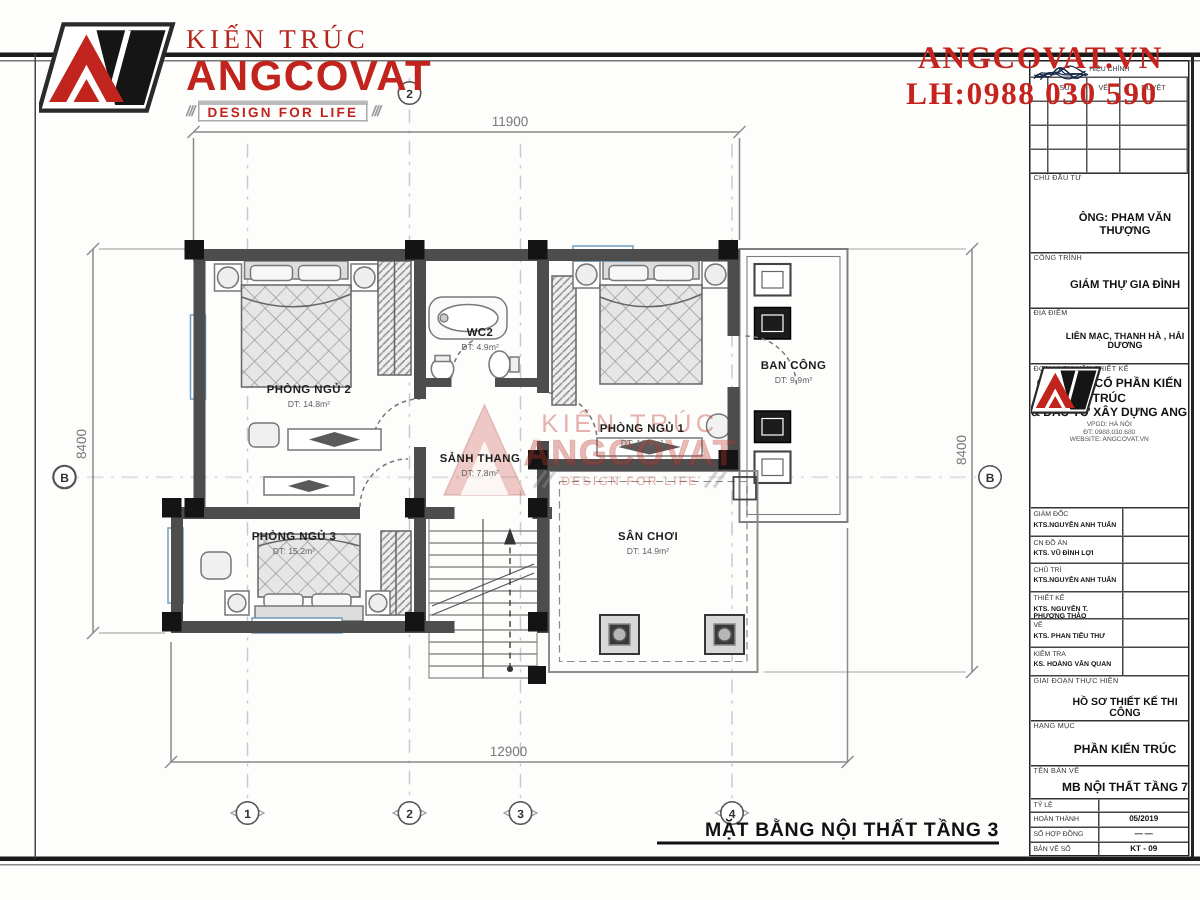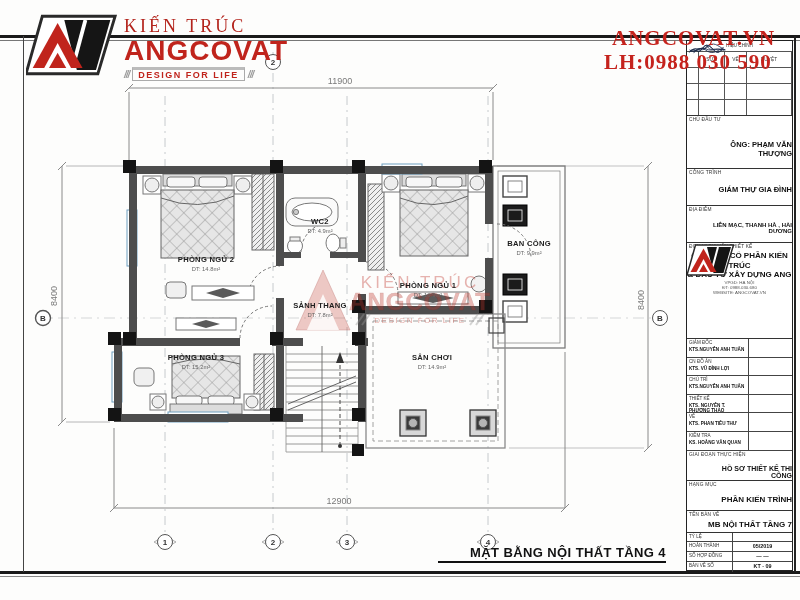--- a/index.html
+++ b/index.html
@@ -26,21 +26,21 @@
 
   
   .contact{z-index:7;color:#c5231d;font-family:"Liberation Serif","DejaVu Serif",serif;
            font-weight:bold;font-size:21px;letter-spacing:1px;white-space:nowrap;text-align:center;}
 
   
   .tb{left:686px;top:40px;width:107px;height:531px;border:1.4px solid #222;box-sizing:border-box;
       background:rgba(255,255,255,.85);z-index:4;font-size:6px;}
   .tb-sec{position:relative;border-bottom:1px solid #333;box-sizing:border-box;overflow:hidden;}
   .tb-lab{position:absolute;left:2px;top:1px;font-size:4.8px;color:#333;letter-spacing:.2px;}
-  .tb-val{position:absolute;left:0;right:0;text-align:right;font-weight:bold;color:#111;margin-left:21px;}
+  .tb-val{position:absolute;left:0;right:0;text-align:center;font-weight:bold;color:#111;margin-left:21px;}
   .rev-grid{display:grid;grid-template-columns:12px 26px 22px 1fr;}
   .rev-grid>div{border-right:1px solid #555;border-bottom:1px solid #555;height:15px;
                 font-size:4.8px;text-align:center;line-height:15px;color:#333;}
   .rev-title{font-size:4.6px;text-align:center;border-bottom:1px solid #555;height:10px;line-height:10px;color:#333;}
   .sigrow{display:flex;border-bottom:1px solid #444;height:18.6px;box-sizing:border-box;}
   .sigrole{width:62px;border-right:1px solid #444;padding:1px 2px;box-sizing:border-box;}
   .sigrole .r{font-size:4.6px;color:#333;}
   .sigrole .n{font-size:4.6px;color:#111;font-weight:bold;margin-top:2px;}
   .sigbox{flex:1;display:flex;align-items:center;justify-content:center;}
   .meta-row{display:flex;border-bottom:1px solid #444;height:9.75px;box-sizing:border-box;}
@@ -513,21 +513,21 @@
       </div>
     </div>
 
     <div class="tb-sec" style="height:30px">
       <div class="tb-lab">GIAI ĐOẠN THỰC HIỆN</div>
       <div class="tb-val" style="top:14px;font-size:7px">HỒ SƠ THIẾT KẾ THI CÔNG</div>
     </div>
 
     <div class="tb-sec" style="height:30px">
       <div class="tb-lab">HẠNG MỤC</div>
-      <div class="tb-val" style="top:14px;font-size:8px">PHẦN KIẾN TRÌNH</div>
+      <div class="tb-val" style="top:14px;font-size:8px">PHẦN KIẾN TRÚC</div>
     </div>
 
     <div class="tb-sec" style="height:22px">
       <div class="tb-lab">TÊN BẢN VẼ</div>
       <div class="tb-val" style="top:9px;font-size:8px">MB NỘI THẤT TẦNG 7</div>
     </div>
 
     <div>
       <div class="meta-row">
         <div class="ml">TỶ LỆ</div>
@@ -541,15 +541,15 @@
         <div class="ml">SỐ HỢP ĐỒNG</div>
         <div class="mv">— —</div>
       </div>
       <div class="meta-row" style="border-bottom:none">
         <div class="ml">BẢN VẼ SỐ</div>
         <div class="mv">KT - 09</div>
       </div>
     </div>
   </div>
 
-  <div class="abs plan-title">MẶT BẰNG NỘI THẤT TẦNG 4</div>
+  <div class="abs plan-title">MẶT BẰNG NỘI THẤT TẦNG 3</div>
 
 </div>
 
 </body></html>

